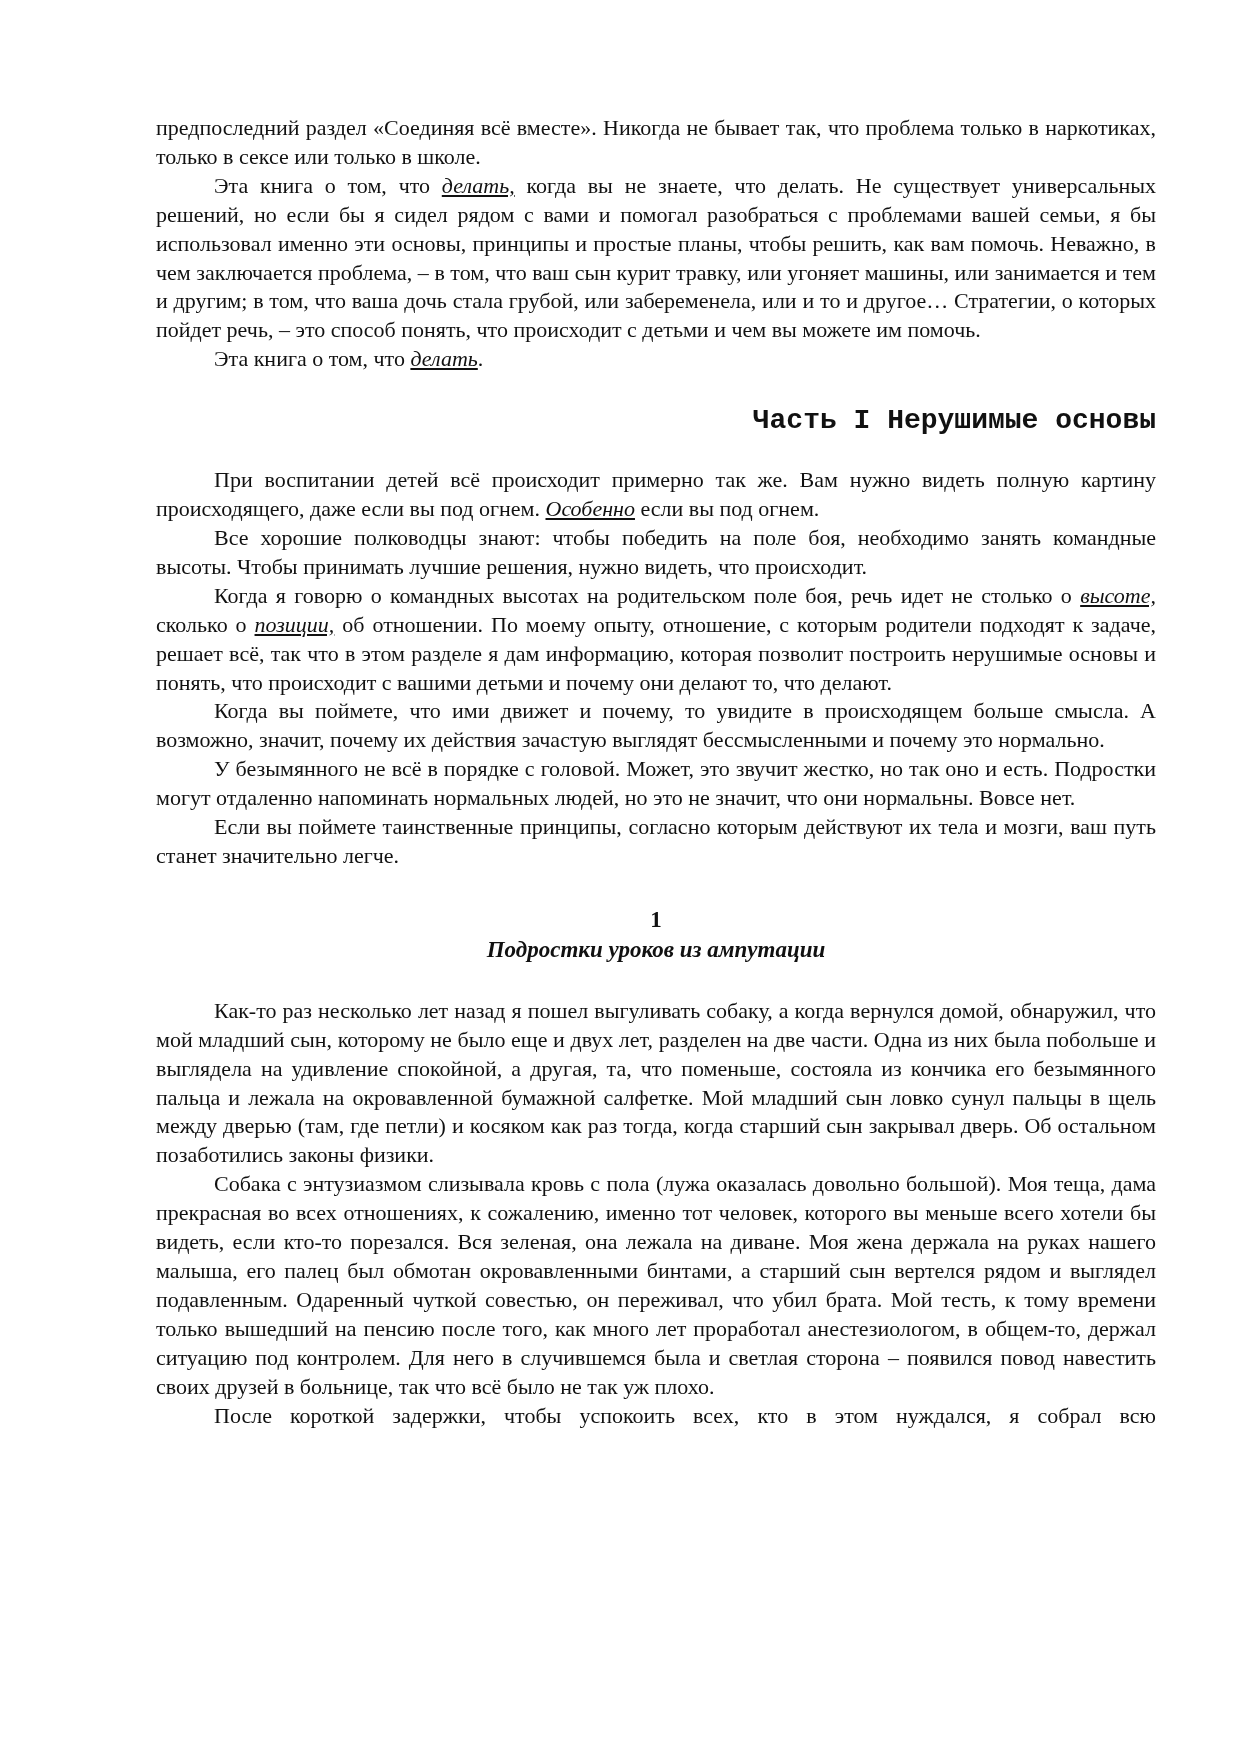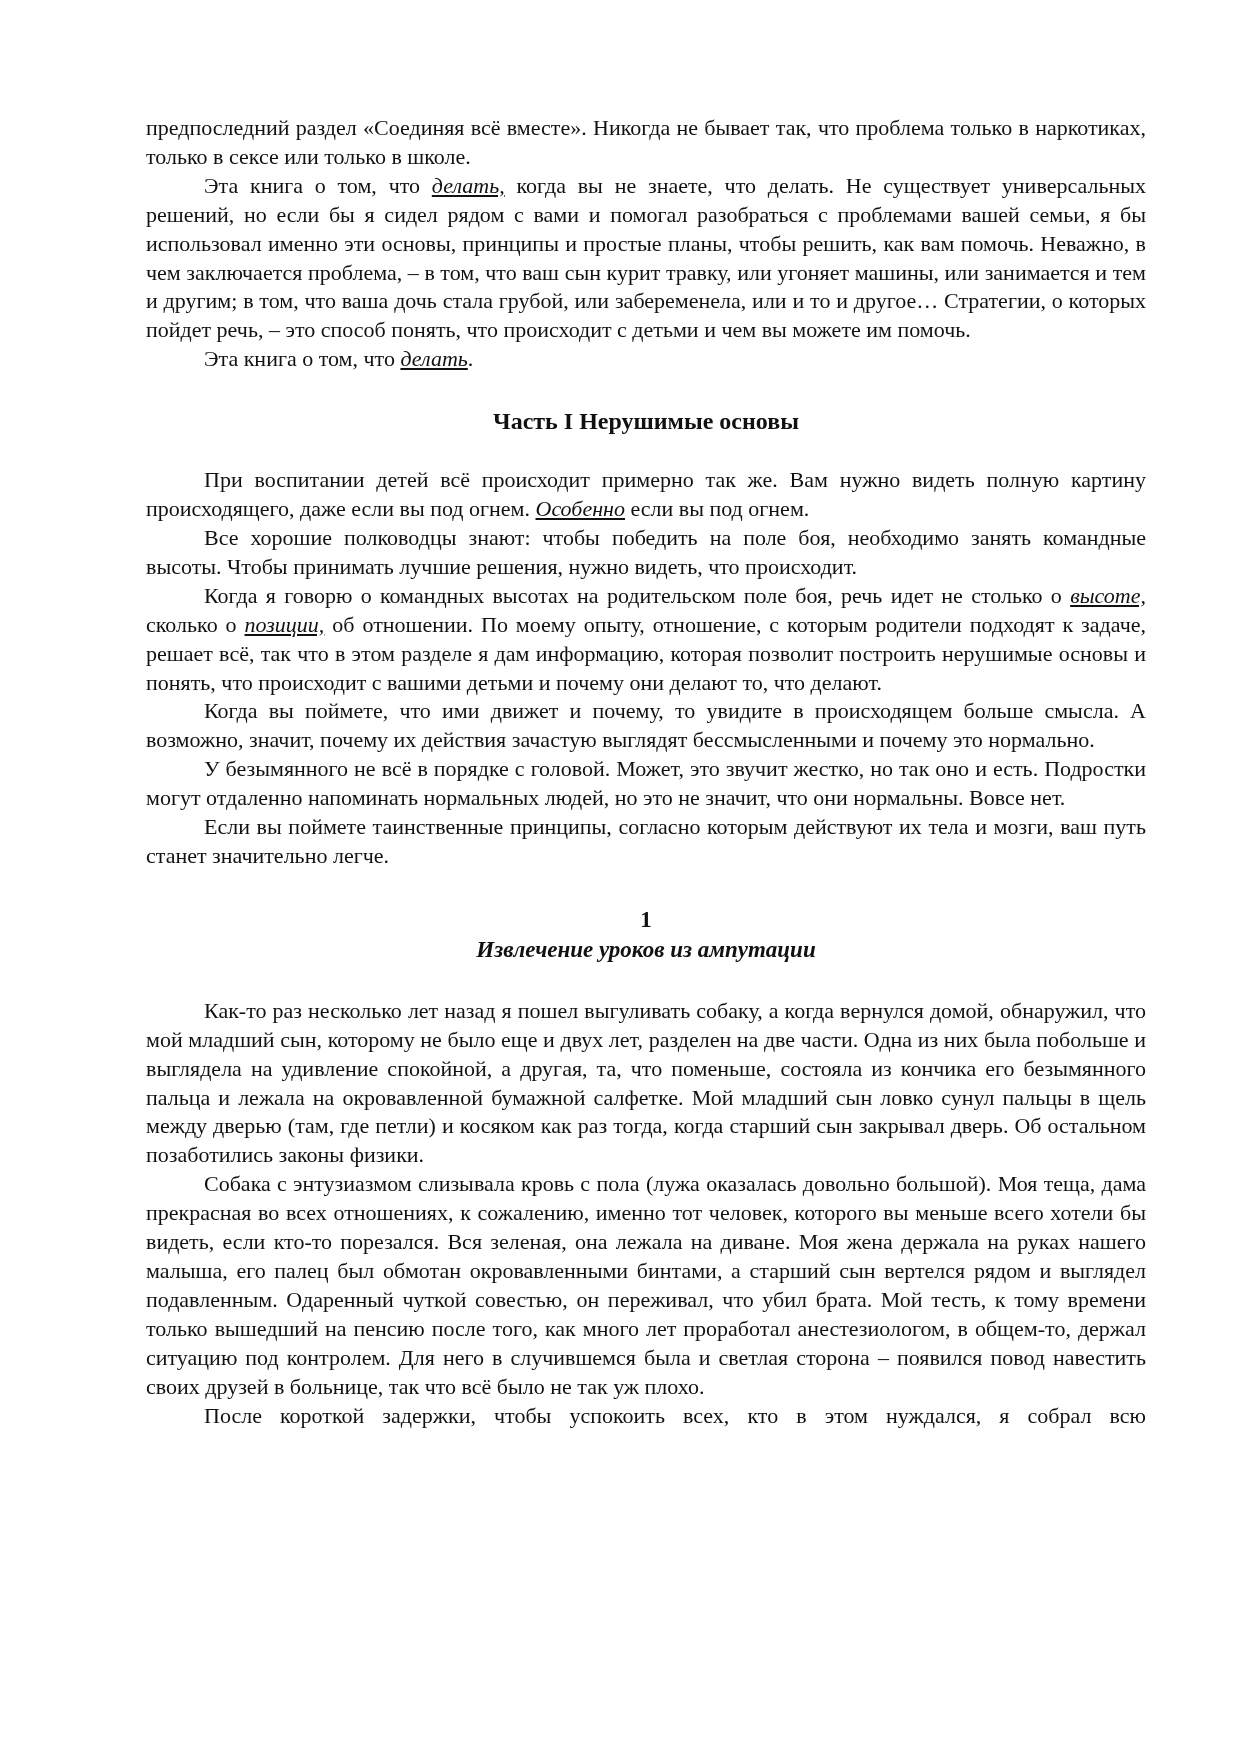--- a/index.html
+++ b/index.html
@@ -10,39 +10,39 @@
   body {
     width: 1240px;
     height: 1754px;
     position: relative;
     overflow: hidden;
     color: #111111;
     font-family: "Liberation Serif", "DejaVu Serif", serif;
   }
   .page {
     position: absolute;
-    left: 146px;
+    left: 156px;
     top: 114px;
     width: 1000px;
     font-size: 22px;
     line-height: 28.9px;
   }
   p.para {
     margin: 0;
     text-align: justify;
     text-indent: 58px;
   }
   p.para.no-indent {
     text-indent: 0;
   }
   .part-heading {
-    font-family: Liberation Serif, serif;
+    font-family: Liberation Mono, monospace;
     font-weight: bold;
-    font-size: 24px;
-    text-align: center;
+    font-size: 28px;
+    text-align: right;
     margin: 32px 0 30px 0;
     line-height: 30px;
   }
   .chapter-block {
     text-align: center;
     margin: 34px 0 32px 0;
   }
   .chapter-num, .chapter-title {
     font-weight: bold;
     font-size: 23px;
@@ -76,21 +76,21 @@
   <p class="para"><span>Когда я говорю о командных высотах на родительском поле боя, речь идет не столько о </span><em>высоте,</em><span>  сколько о </span><em>позиции,</em><span>  об отношении. По моему опыту, отношение, с которым родители подходят к задаче, решает всё, так что в этом разделе я дам информацию, которая позволит построить нерушимые основы и понять, что происходит с вашими детьми и почему они делают то, что делают.</span></p>
 
   <p class="para">Когда вы поймете, что ими движет и почему, то увидите в происходящем больше смысла. А возможно, значит, почему их действия зачастую выглядят бессмысленными и почему это нормально.</p>
 
   <p class="para">У безымянного не всё в порядке с головой. Может, это звучит жестко, но так оно и есть. Подростки могут отдаленно напоминать нормальных людей, но это не значит, что они нормальны. Вовсе нет.</p>
 
   <p class="para">Если вы поймете таинственные принципы, согласно которым действуют их тела и мозги, ваш путь станет значительно легче.</p>
 
   <div class="chapter-block">
     <div class="chapter-num">1</div>
-    <div class="chapter-subtitle">Извлечение уроков из ампутации</div>
+    <div class="chapter-subtitle">Подростки уроков из ампутации</div>
   </div>
 
   <p class="para">Как-то раз несколько лет назад я пошел выгуливать собаку, а когда вернулся домой, обнаружил, что мой младший сын, которому не было еще и двух лет, разделен на две части. Одна из них была побольше и выглядела на удивление спокойной, а другая, та, что поменьше, состояла из кончика его безымянного пальца и лежала на окровавленной бумажной салфетке. Мой младший сын ловко сунул пальцы в щель между дверью (там, где петли) и косяком как раз тогда, когда старший сын закрывал дверь. Об остальном позаботились законы физики.</p>
 
   <p class="para">Собака с энтузиазмом слизывала кровь с пола (лужа оказалась довольно большой). Моя теща, дама прекрасная во всех отношениях, к сожалению, именно тот человек, которого вы меньше всего хотели бы видеть, если кто-то порезался. Вся зеленая, она лежала на диване. Моя жена держала на руках нашего малыша, его палец был обмотан окровавленными бинтами, а старший сын вертелся рядом и выглядел подавленным. Одаренный чуткой совестью, он переживал, что убил брата. Мой тесть, к тому времени только вышедший на пенсию после того, как много лет проработал анестезиологом, в общем-то, держал ситуацию под контролем. Для него в случившемся была и светлая сторона – появился повод навестить своих друзей в больнице, так что всё было не так уж плохо.</p>
 
   <p class="para" style="text-align-last: justify;">После короткой задержки, чтобы успокоить всех, кто в этом нуждался, я собрал всю</p>
 
 </div>
 

